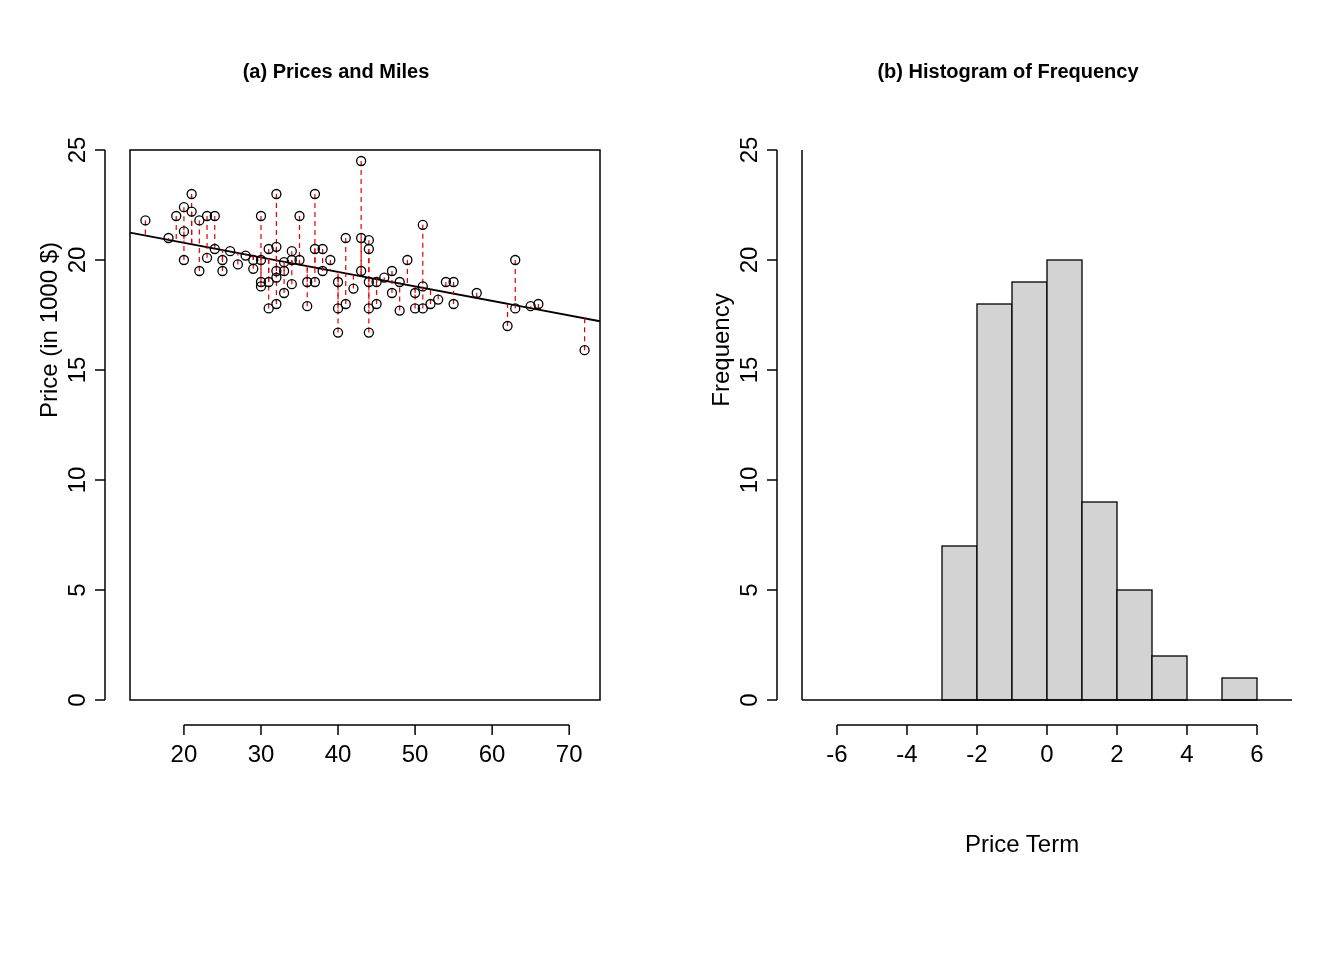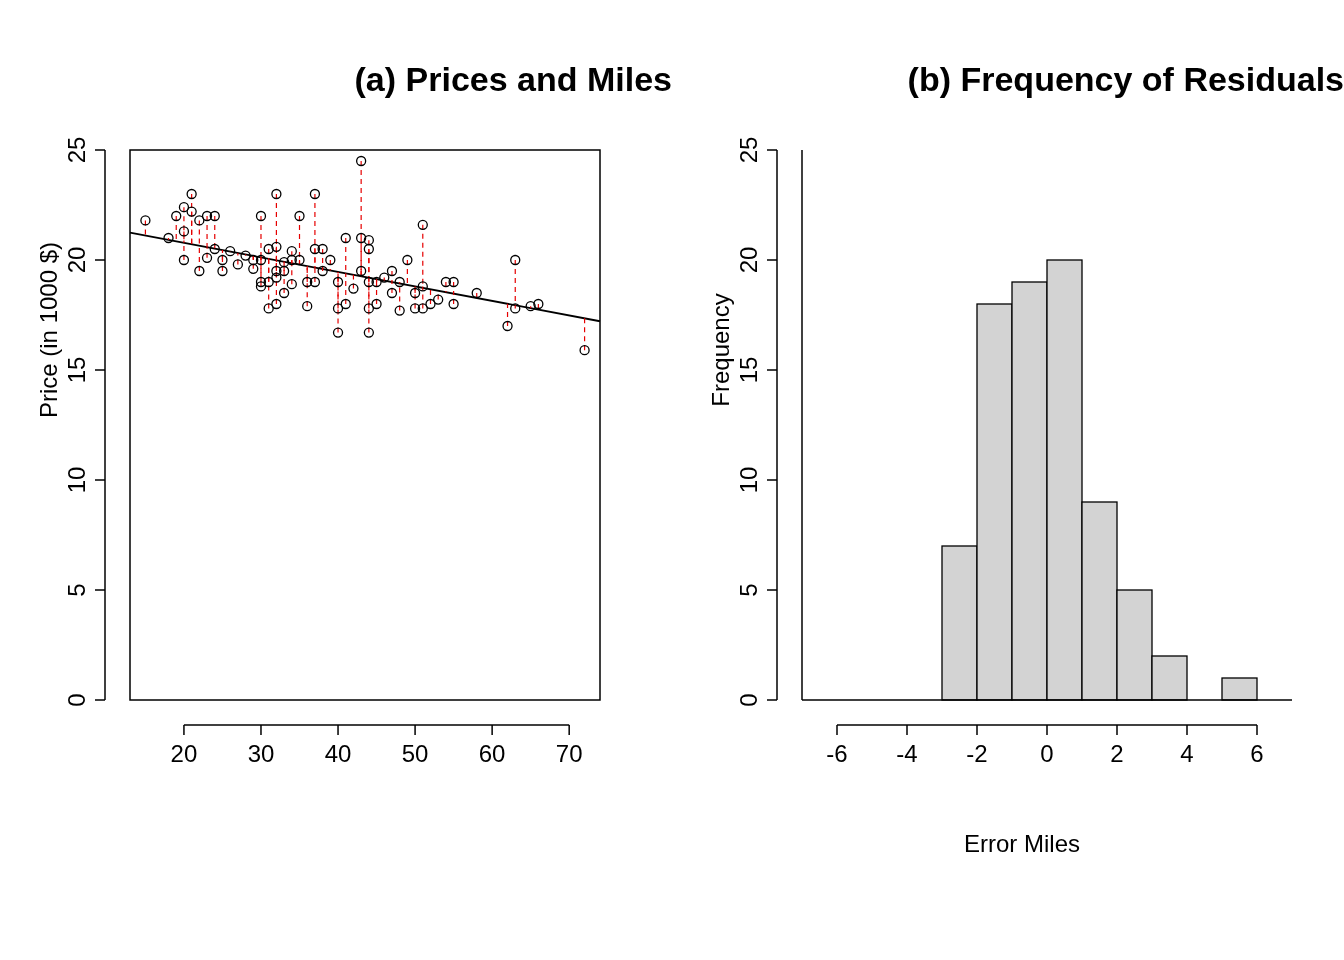--- a/index.html
+++ b/index.html
@@ -9,23 +9,23 @@
     font-family: Arial, Helvetica, sans-serif;
     width: 1344px;
     height: 960px;
     position: relative;
   }
   .panel {
     position: absolute;
   }
   .title {
     position: absolute;
-    font-size: 34px;
+    font-size: 20px;
     font-weight: bold;
-    text-align: right;
+    text-align: center;
     width: 100%;
   }
   .axis-label {
     position: absolute;
     font-size: 24px;
     text-align: center;
   }
   .y-label {
     transform: rotate(-90deg);
     transform-origin: left top;
@@ -240,23 +240,23 @@
       <circle cx="507.5409836065574" cy="326" r="4.5" fill="none" stroke="#000" stroke-width="1.3"></circle>
       <circle cx="515.2459016393443" cy="308.4" r="4.5" fill="none" stroke="#000" stroke-width="1.3"></circle>
       <circle cx="515.2459016393443" cy="260" r="4.5" fill="none" stroke="#000" stroke-width="1.3"></circle>
       <circle cx="530.655737704918" cy="306.2" r="4.5" fill="none" stroke="#000" stroke-width="1.3"></circle>
       <circle cx="538.360655737705" cy="304" r="4.5" fill="none" stroke="#000" stroke-width="1.3"></circle>
       <circle cx="584.5901639344262" cy="350.2" r="4.5" fill="none" stroke="#000" stroke-width="1.3"></circle>
     </svg>
 </div>
 
 <div class="panel" style="left:672px; top:0; width:672px; height:960px;">
-  <div class="title" style="top:60px;">(b) Frequency of Residuals</div>
+  <div class="title" style="top:60px;">(b) Histogram of Frequency</div>
   <div class="axis-label y-label" style="left:35px; top:500px; width:300px;">Frequency</div>
-  <div class="axis-label" style="left:100px; top:830px; width:500px;">Error Miles</div>
+  <div class="axis-label" style="left:100px; top:830px; width:500px;">Price Term</div>
   <svg id="hist-svg" width="672" height="960" style="position:absolute;left:0;top:0;">
       <rect x="270" y="546" width="35" height="154" fill="#d3d3d3" stroke="#000" stroke-width="1.3"></rect>
       <rect x="305" y="304" width="35" height="396" fill="#d3d3d3" stroke="#000" stroke-width="1.3"></rect>
       <rect x="340" y="282" width="35" height="418" fill="#d3d3d3" stroke="#000" stroke-width="1.3"></rect>
       <rect x="375" y="260" width="35" height="440" fill="#d3d3d3" stroke="#000" stroke-width="1.3"></rect>
       <rect x="410" y="502" width="35" height="198" fill="#d3d3d3" stroke="#000" stroke-width="1.3"></rect>
       <rect x="445" y="590" width="35" height="110" fill="#d3d3d3" stroke="#000" stroke-width="1.3"></rect>
       <rect x="480" y="656" width="35" height="44" fill="#d3d3d3" stroke="#000" stroke-width="1.3"></rect>
       <rect x="550" y="678" width="35" height="22" fill="#d3d3d3" stroke="#000" stroke-width="1.3"></rect>
       <line x1="130" y1="700" x2="130" y2="150" stroke="#000" stroke-width="1.5"></line>

